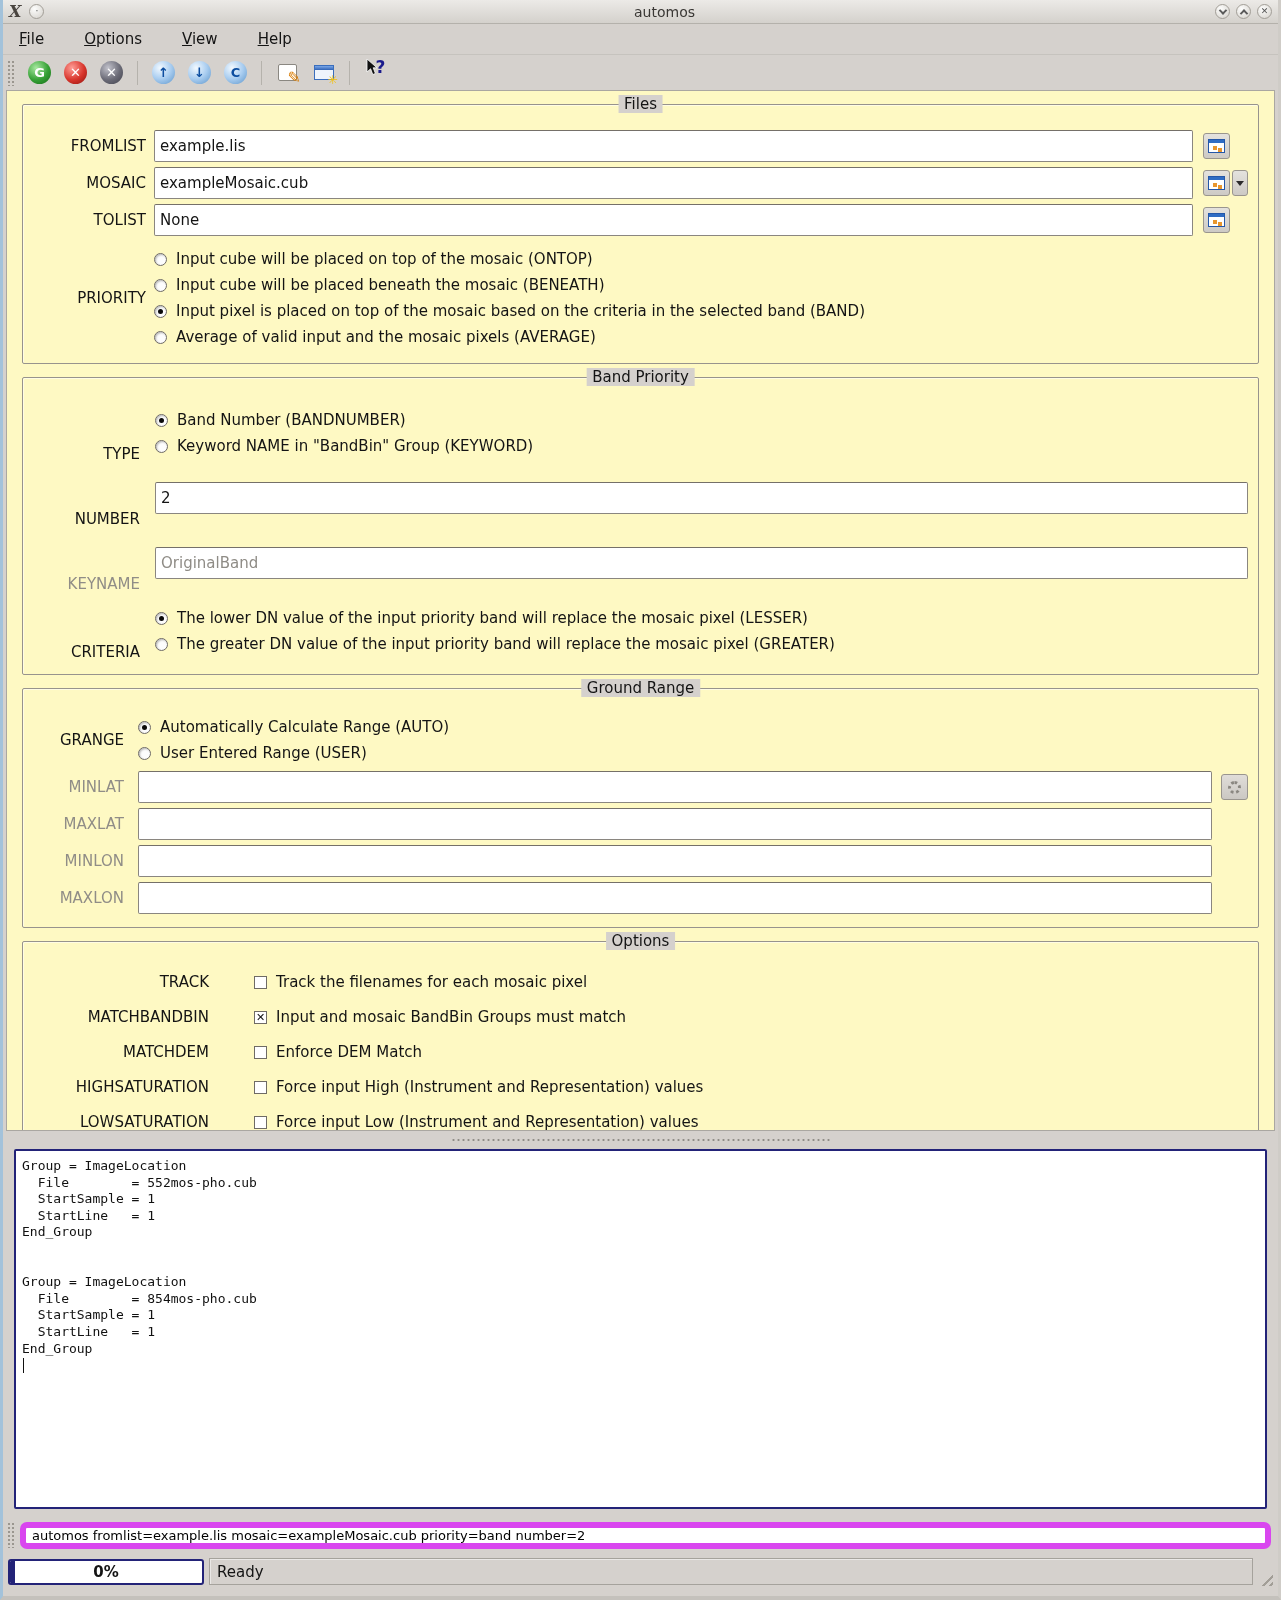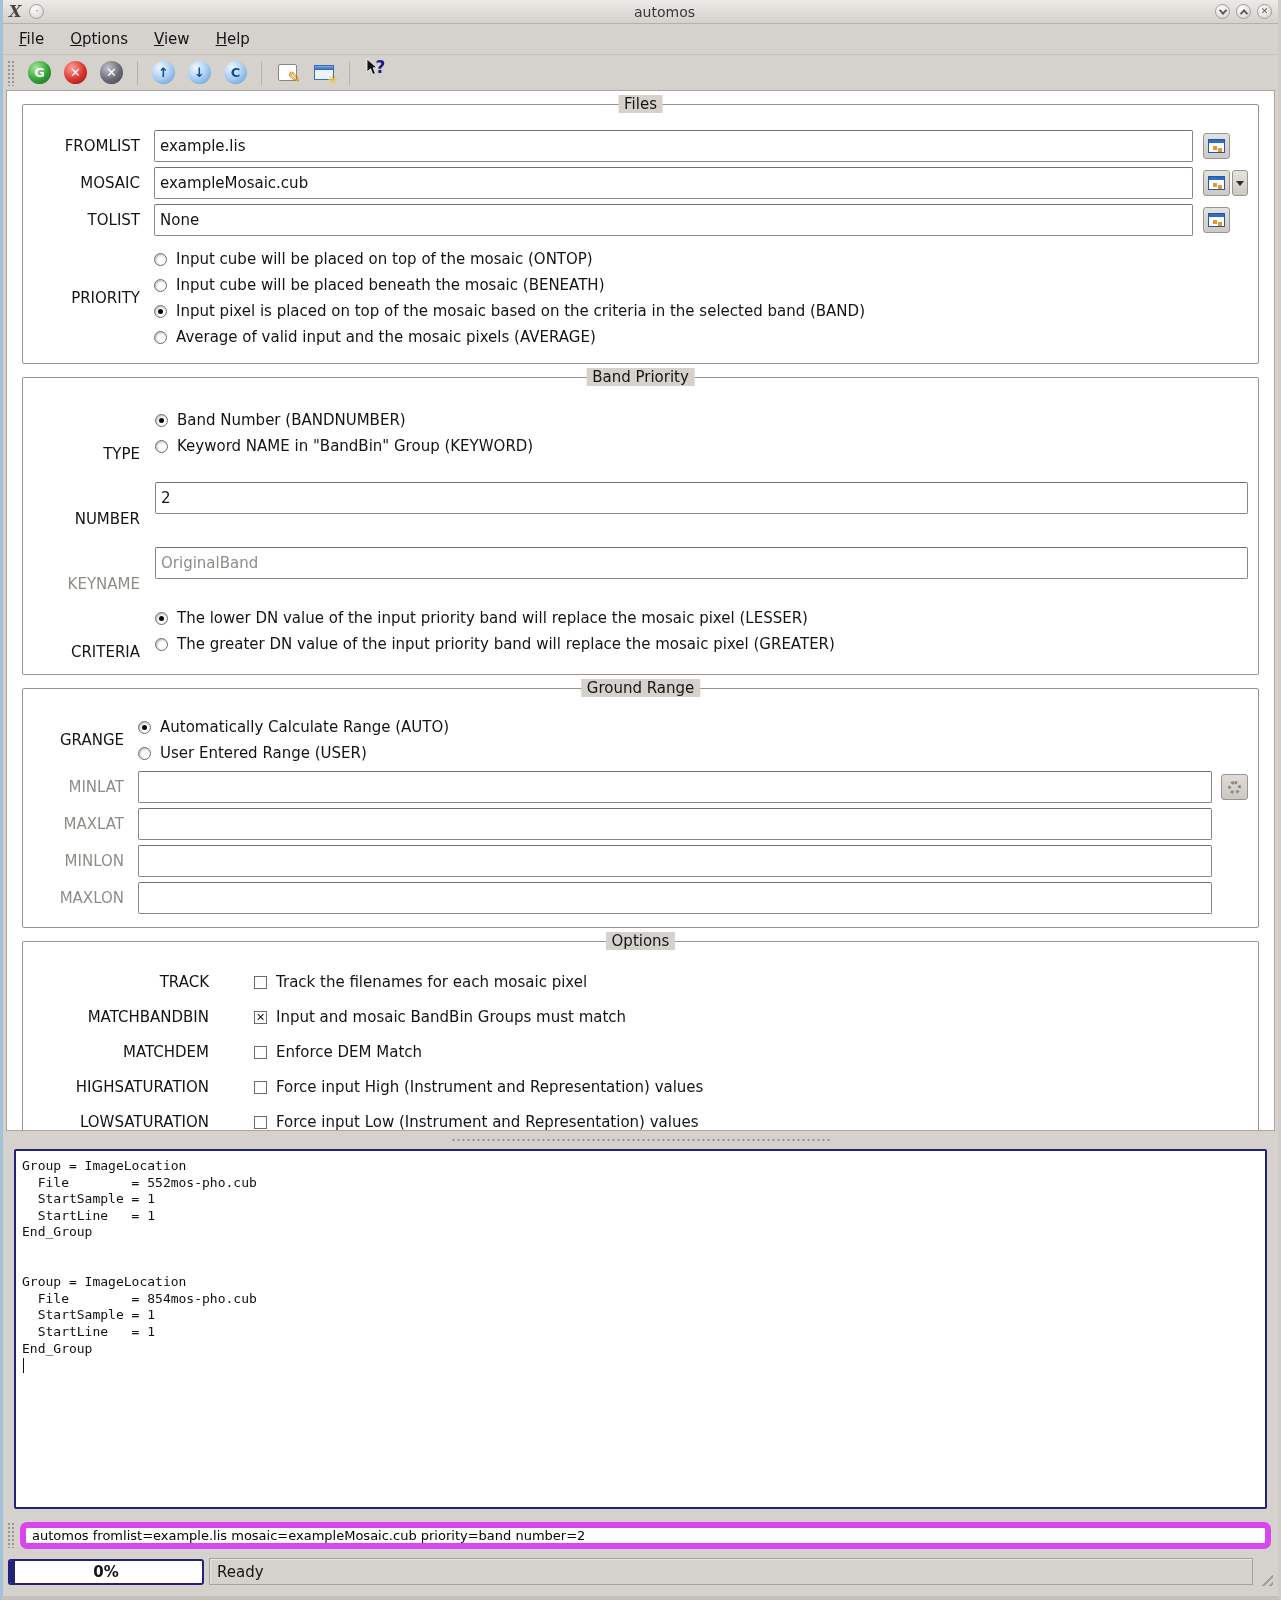--- a/index.html
+++ b/index.html
@@ -24,21 +24,21 @@
     width:15px; height:15px; border-radius:50%; border:1px solid #a29e97;
     background:radial-gradient(circle at 35% 30%, #fdfdfc, #d4d1cb);
     display:flex; align-items:center; justify-content:center; color:#555; font-size:9px; line-height:1;
   }
   .win-title { position:absolute; left:0; right:0; text-align:center; font-size:14px; color:#3a3835;padding-left:48px; }
   .win-btns { margin-left:auto; display:flex; gap:6px; z-index:1; }
   .chev { width:6px; height:6px; border-left:2px solid #5a5a5a; border-bottom:2px solid #5a5a5a; display:block; }
   .chev.down { transform:rotate(-45deg) translate(1px,-1px); }
   .chev.up { transform:rotate(135deg) translate(1px,-1px); }
   
-  .menubar { height:31px; flex:none; display:flex; align-items:center; gap:26px; padding:0 16px;
+  .menubar { height:31px; flex:none; display:flex; align-items:center; gap:40px; padding:0 16px;
     background:#d5d1cd; border-bottom:1px solid #c6c3be; }
   .menu-item { display:inline-block; cursor:default; }
   .menu-item::first-letter { text-decoration:underline; }
   
   .toolbar { height:35px; flex:none; display:flex; align-items:center; gap:9px; padding:0 4px; background:#d5d1cd; }
   .tb-handle { width:8px; height:26px; margin-right:2px;
     background-image:radial-gradient(circle,#9a968f 1px,transparent 1.2px); background-size:4px 4px; }
   .tb-sep { width:1px; height:24px; background:#b5b2ac; margin:0 3px; }
   .tb-btn { width:27px; height:27px; display:flex; align-items:center; justify-content:center; }
   .ball { width:23px; height:23px; border-radius:50%; display:flex; align-items:center; justify-content:center;
@@ -49,21 +49,21 @@
   .ball.blue  { background:radial-gradient(circle at 35% 30%, #f2f9ff, #a9cdf0 50%, #5d95ca); color:#0d4ea0; }
   .edit-page { width:19px; height:17px; background:#fff; border:1px solid #8a8781; border-radius:2px; position:relative; }
   .edit-page::after { content:"✎"; position:absolute; right:-5px; bottom:-7px; color:#d97b00; font-size:16px; }
   .win-new { width:20px; height:15px; background:#eef4fc; border:1px solid #3a6ebd; position:relative; }
   .win-new::before { content:""; position:absolute; top:0; left:0; right:0; height:4px;
     background:linear-gradient(#7aa7e8,#2f62b5); }
   .win-new::after { content:"✳"; position:absolute; right:-5px; bottom:-8px; color:#f2c00e; font-size:12px; }
   .whatsthis { display:flex; align-items:flex-start; }
   .whatsthis .q { color:#1a1a8c; font-weight:bold; font-size:17px; line-height:1; margin-left:-2px; }
   
-  .param-area { flex:none; height:1041px; margin:0 3px; border:1px solid #aaa7a1; background:#ffffff; overflow:hidden; }
+  .param-area { flex:none; height:1041px; margin:0 3px; border:1px solid #aaa7a1; background:#fef9c3; overflow:hidden; }
   .group { position:relative; border:1px solid #97938d; border-radius:2px; margin:13px 15px 0;
     box-shadow:inset 1px 1px 0 rgba(255,255,255,.55); padding:20px 10px 8px; }
   .group-title { position:absolute; top:-10px; left:50%; transform:translateX(-50%);
     background:#d5d1cd; padding:0 6px; white-space:nowrap; }
   .row { display:flex; align-items:center; margin:5px 0; }
   .lbl { text-align:right; flex:none; }
   .lbl.dis { color:#908d87; }
   .field { flex:1; height:26px; border:1px solid #8a8680; border-top-color:#757069; border-radius:2px;
     background:#fff; font-family:inherit; font-size:15px; padding:15px 5px; color:#141414; outline:none; min-width:0; }
   .field.dis { color:#8f8c86; }
@@ -84,21 +84,21 @@
   
   .choice-row { display:flex; align-items:center; padding:4px 0; }
   .radio { flex:none; width:13px; height:13px; border-radius:50%; background:#fdfdfd; border:1px solid #6f6b65;
     box-shadow:inset 1px 1px 2px rgba(0,0,0,.28); margin-right:9px; position:relative; }
   .radio.checked::after { content:""; position:absolute; left:3px; top:3px; width:5px; height:5px;
     border-radius:50%; background:#0a0a0a; }
   .checkbox { flex:none; width:13px; height:13px; background:#fff; border:1px solid #6f6b65; margin-right:9px;
     font-size:11px; font-weight:bold; line-height:11px; text-align:center; color:#111; }
   .checkbox.checked::after { content:"✕"; }
   
-  .g-files  .lbl { width:121px; padding-right:14px; }
+  .g-files  .lbl { width:121px; padding-right:8px; }
   .g-band   .lbl { width:122px; padding-right:15px;margin-top:42px; }
   .g-ground .lbl { width:105px; padding-right:14px; }
   .g-opts   .lbl { width:192px; padding-right:16px; }
   .stack { display:flex; flex-direction:column; flex:1; }
   .g-opts .choice-row { padding:6px 12px;margin-left:17px; }
   
   .splitter { height:18px; flex:none; display:flex; align-items:center; justify-content:center; }
   .split-dots { width:380px; height:5px;
     background-image:radial-gradient(circle,#8f8c86 1px,transparent 1.2px); background-size:5px 4px; }
   

